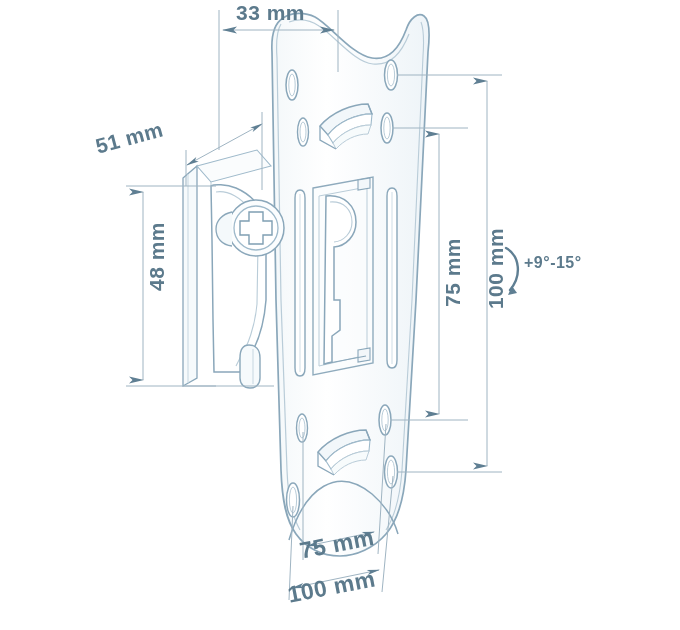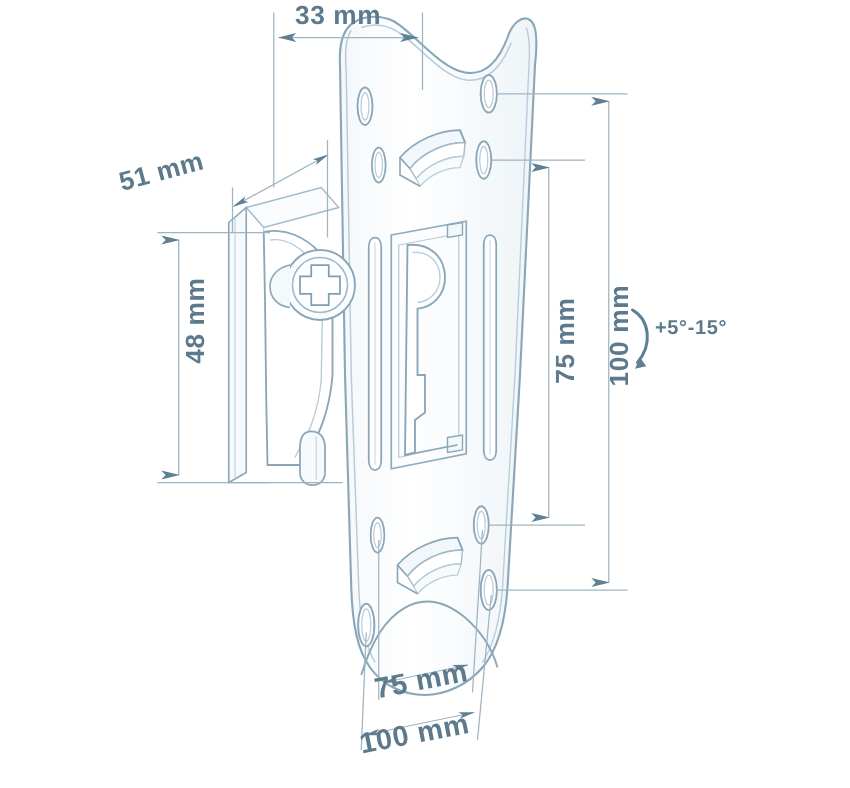--- a/index.html
+++ b/index.html
@@ -251,15 +251,15 @@
 
   </svg>
 
   <div class="dim-label lbl-33">33 mm</div>
   <div class="dim-label lbl-51">51 mm</div>
   <div class="dim-label lbl-48">48 mm</div>
   <div class="dim-label lbl-75v">75 mm</div>
   <div class="dim-label lbl-100v">100 mm</div>
   <div class="dim-label lbl-75h">75 mm</div>
   <div class="dim-label lbl-100h">100 mm</div>
-  <div class="dim-label lbl-tilt">+5°-15°</div>
+  <div class="dim-label lbl-tilt">+9°-15°</div>
 
 </div>
 
 </body></html>

